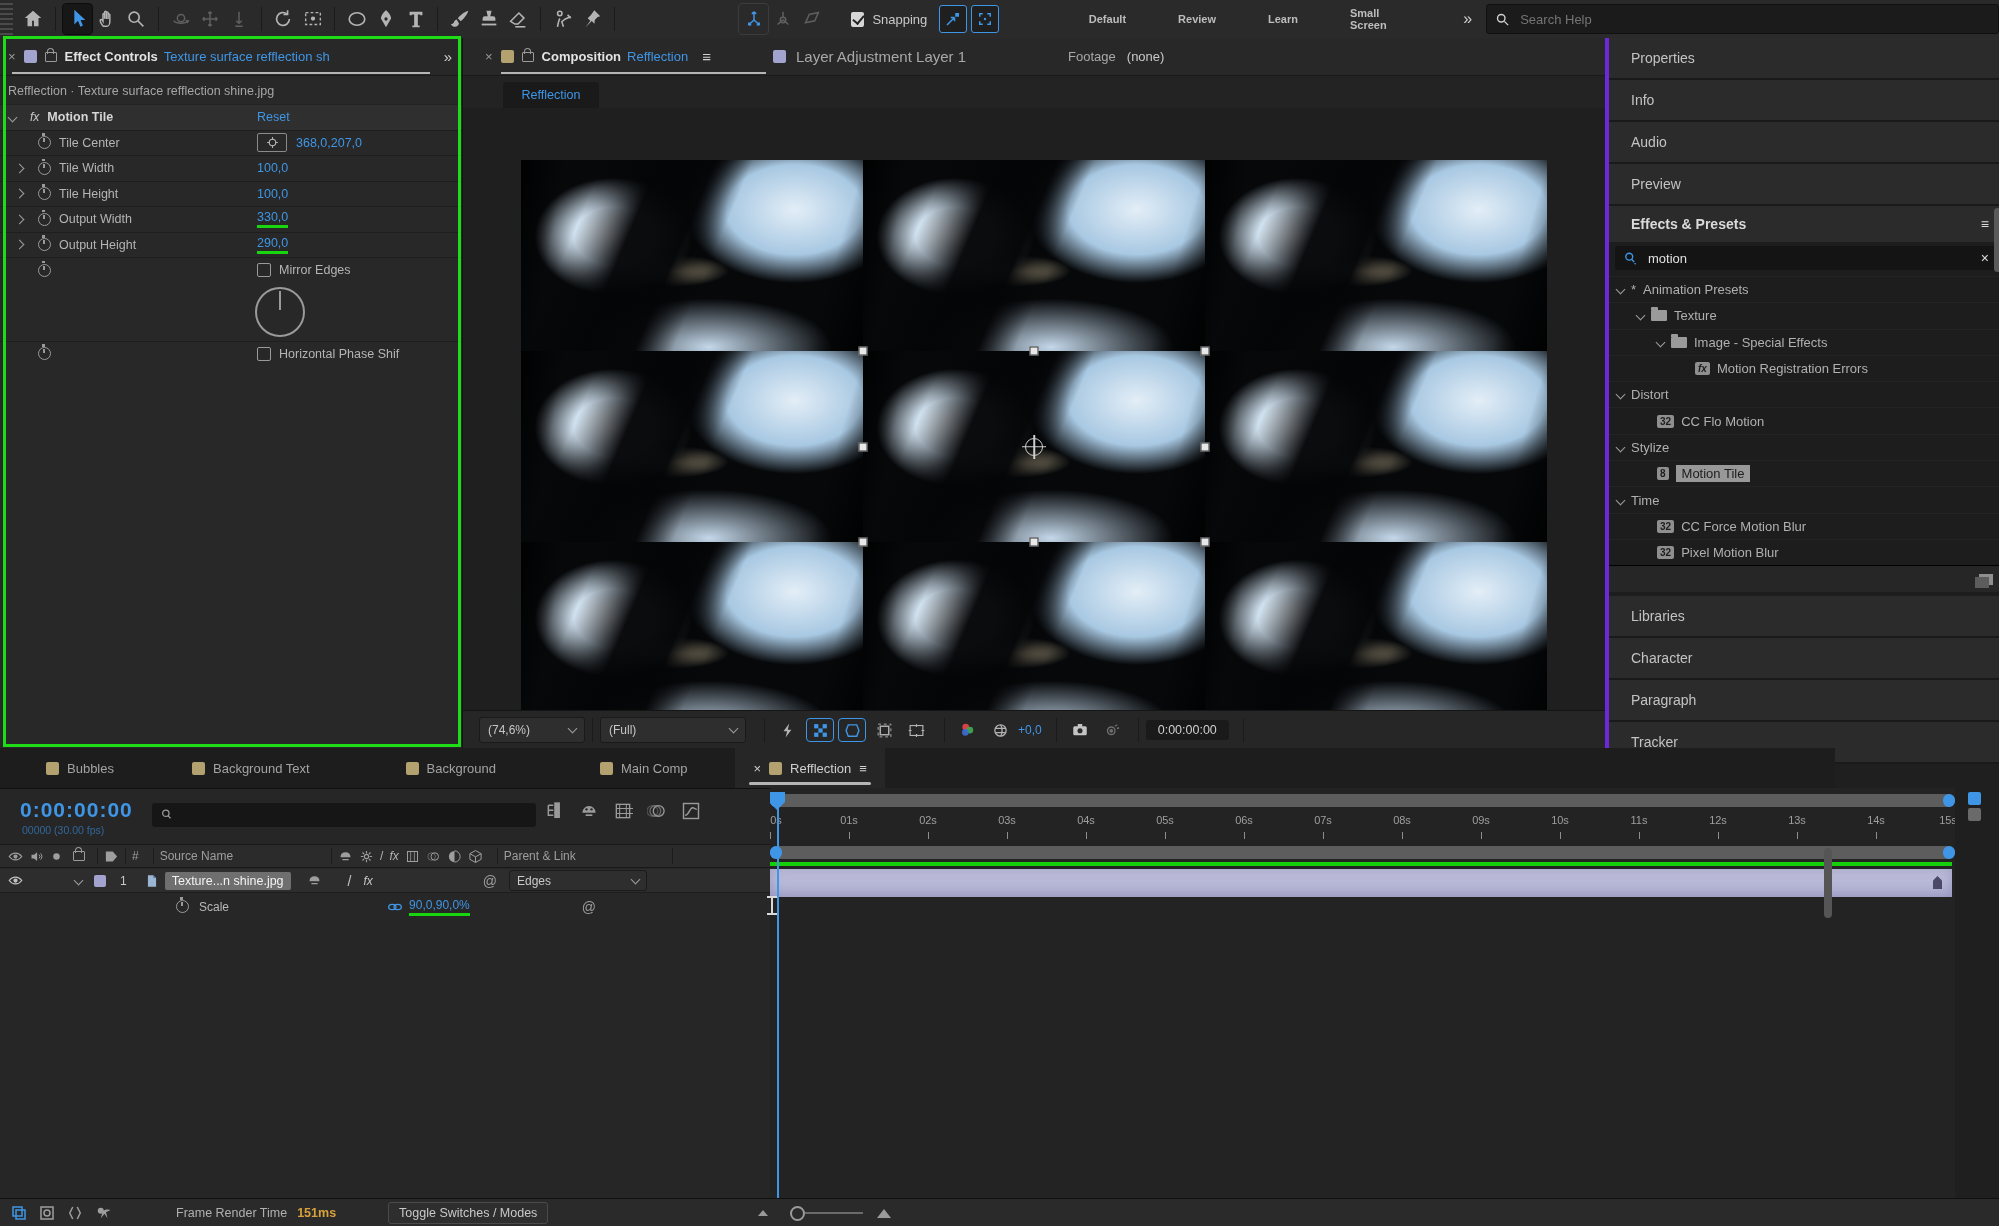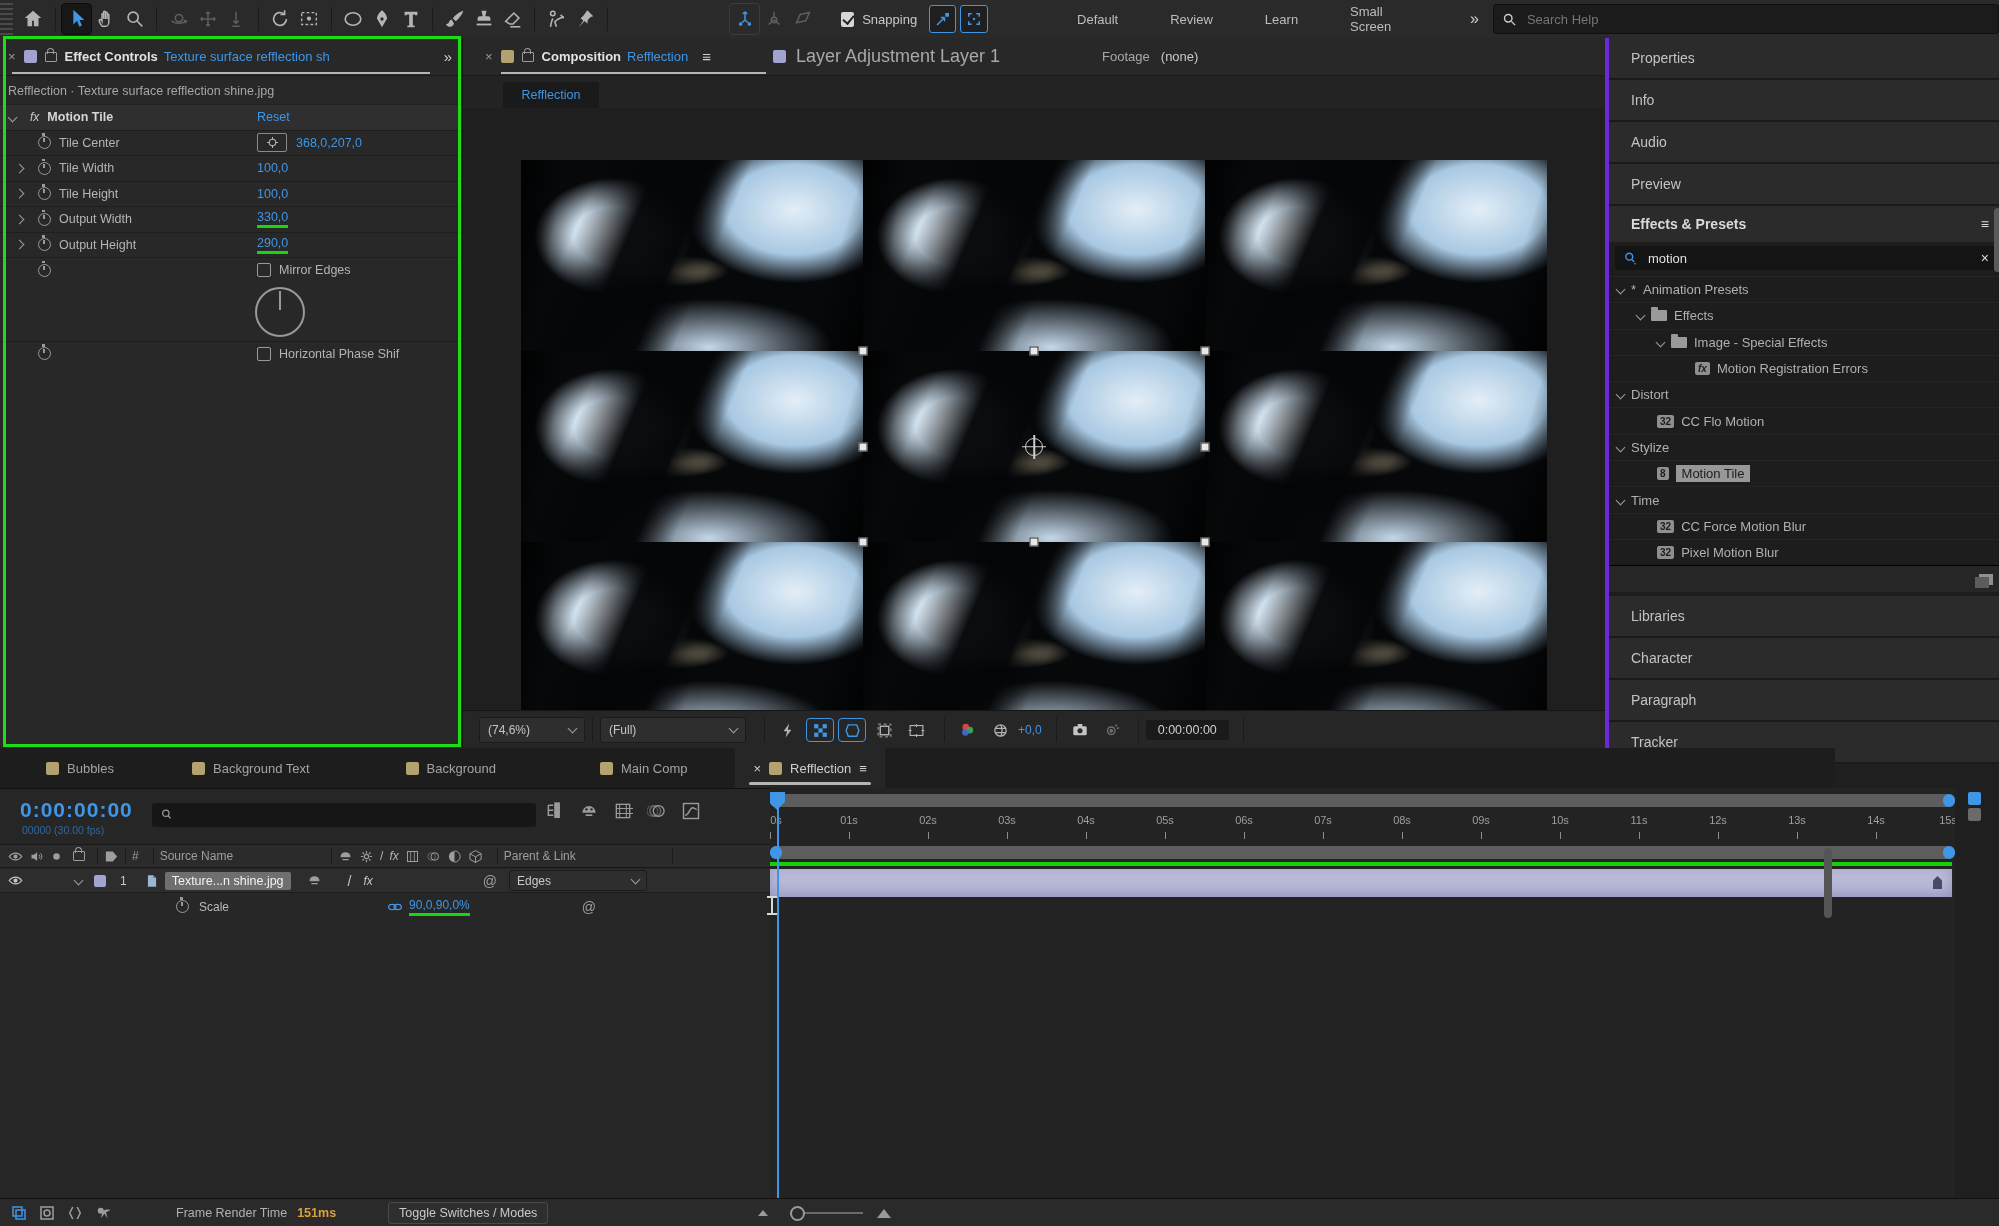--- a/index.html
+++ b/index.html
@@ -9,21 +9,21 @@
   .flex{display:flex;align-items:center;}
   svg{display:block;}
   .ic{display:inline-flex;align-items:center;justify-content:center;color:#b4b4b4;}
   .blue{color:#3f96e6;}
   .sep{width:1px;height:24px;background:#1b1b1b;margin:0 7px;}
   
   #toolbar{left:0;top:0;width:1999px;height:38px;background:#2a2a2a;border-bottom:1px solid #141414;display:flex;align-items:center;}
   #toolbar .grip{width:14px;height:38px;background:repeating-linear-gradient(#2a2a2a 0 3px,#4a4a4a 3px 5px);margin-right:6px;}
   .tool{width:32px;height:30px;border-radius:3px;display:flex;align-items:center;justify-content:center;}
   .tool.active{background:#171717;outline:1px solid #0c0c0c;}
-  .ws{color:#bdbdbd;font-size:13px;padding:0 26px;}
+  .ws{color:#bdbdbd;font-size:11px;padding:0 26px;font-weight:bold;}
   .boxed{border:1px solid #3f96e6;border-radius:3px;width:28px;height:26px;display:flex;align-items:center;justify-content:center;margin-left:4px;background:#1f1f1f;}
   #helpbox{margin-left:14px;width:540px;height:28px;background:#1b1b1b;border:1px solid #101010;border-radius:3px;display:flex;align-items:center;padding:0 8px;gap:8px;}
   #helpbox input{background:transparent;border:0;outline:0;color:#cfcfcf;font-size:13px;width:100%;font-family:"Liberation Sans",sans-serif;}
   .chk{width:15px;height:15px;background:#d6d6d6;border-radius:2px;position:relative;}
   .chk::after{content:"";position:absolute;left:4px;top:1px;width:5px;height:9px;border:solid #222;border-width:0 2.5px 2.5px 0;transform:rotate(40deg);}
   
   .sw{width:11px;height:11px;border:1.5px solid #9a9a9a;border-radius:50%;position:relative;flex:none;}
   .sw::before{content:"";position:absolute;top:-4px;left:2.5px;width:3px;height:2.5px;background:#9a9a9a;}
   .sw::after{content:"";position:absolute;left:4px;top:1px;width:1.5px;height:4px;background:#9a9a9a;}
   .chev{width:6px;height:6px;border-right:1.6px solid #9e9e9e;border-bottom:1.6px solid #9e9e9e;flex:none;}
@@ -396,21 +396,21 @@
   <div id="comp" class="abs">
     <div class="tabbar" style="position:relative">
       <span class="tabx" style="margin-left:14px">×</span>
       <span class="swatch tan"></span>
       <span class="locki"></span>
       <span class="tabtitle">Composition</span>
       <span class="tabtarget" style="max-width:120px">Refflection</span>
       <span style="margin-left:14px;color:#cfcfcf;font-size:15px">≡</span>
       <span class="tabunderline" style="left:38px;width:265px"></span>
       <span class="swatch lav" style="margin-left:62px"></span>
-      <span style="margin-left:10px;color:#a8a8a8;font-size:18px">Layer Adjustment Layer 1</span>
+      <span style="margin-left:10px;color:#a8a8a8;font-size:15px">Layer Adjustment Layer 1</span>
       <span style="margin-left:102px;color:#a8a8a8;font-size:13px">Footage</span>
       <span style="margin-left:11px;color:#c9c9c9;font-size:13px">(none)</span>
     </div>
     <div class="viewertab">Refflection</div>
     <div id="viewer">
       <div id="img">
         <div class="tile"></div>
           <div class="tile"></div>
           <div class="tile"></div>
         <div class="tile"></div>
@@ -538,21 +538,21 @@
     </div>
     <div style="padding-top:2px">
       <div class="tree-row" style="padding-left:8px">
         <span class="chev d"></span>
         <span style="color:#b0b0b0">*</span>
         <span>Animation Presets</span>
       </div>
       <div class="tree-row" style="padding-left:28px">
         <span class="chev d"></span>
         <span class="folder"></span>
-        <span>Effects</span>
+        <span>Texture</span>
       </div>
       <div class="tree-row" style="padding-left:48px">
         <span class="chev d"></span>
         <span class="folder"></span>
         <span>Image - Special Effects</span>
       </div>
       <div class="tree-row" style="padding-left:86px">
         <span class="badge" style="font-style:italic">fx</span>
         <span>Motion Registration Errors</span>
       </div>

